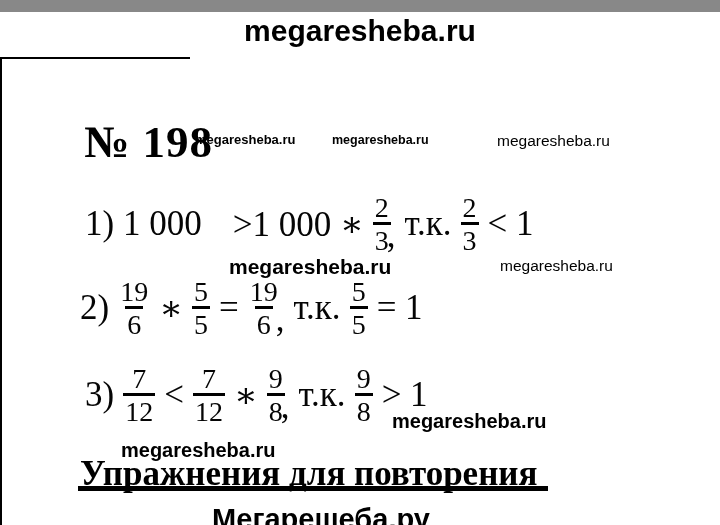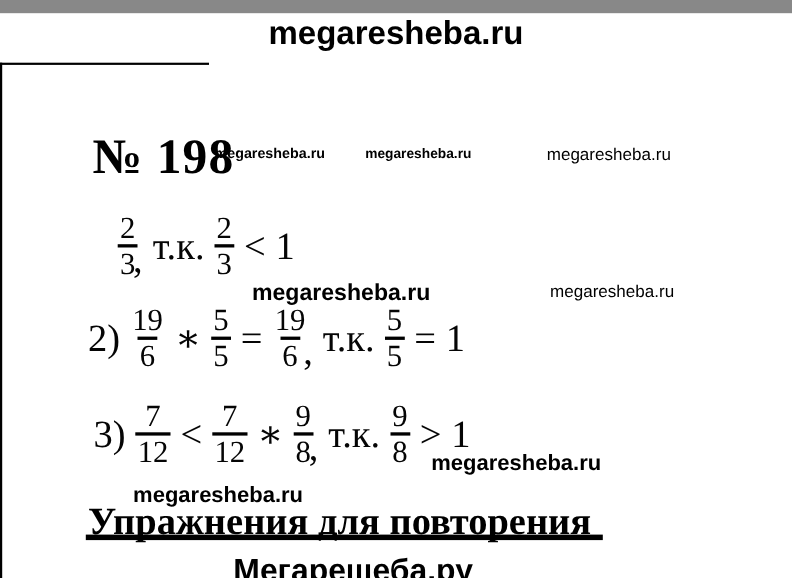--- a/index.html
+++ b/index.html
@@ -95,21 +95,23 @@
 
   <div class="wm wm-b" id="wm1">megaresheba.ru</div>
   <div class="wm wm-b" id="wm2">megaresheba.ru</div>
   <div class="wm" id="wm3">megaresheba.ru</div>
   <div class="wm wm-b" id="wm4">megaresheba.ru</div>
   <div class="wm" id="wm5">megaresheba.ru</div>
   <div class="wm wm-b" id="wm6">megaresheba.ru</div>
   <div class="wm wm-b" id="wm7">megaresheba.ru</div>
 
   <div class="eq" id="eq1">
+      <span class="tok">1) 1 000</span>
       <span class="spacer"></span>
+      <span class="tok">&gt;1 000 ∗</span>
       <span class="frac">
         <span class="num">2</span>
         <span class="den">3</span>
       </span>
       <span class="fcomma">,</span>
       <span class="tok">т.к.</span>
       <span class="frac">
         <span class="num">2</span>
         <span class="den">3</span>
       </span>

